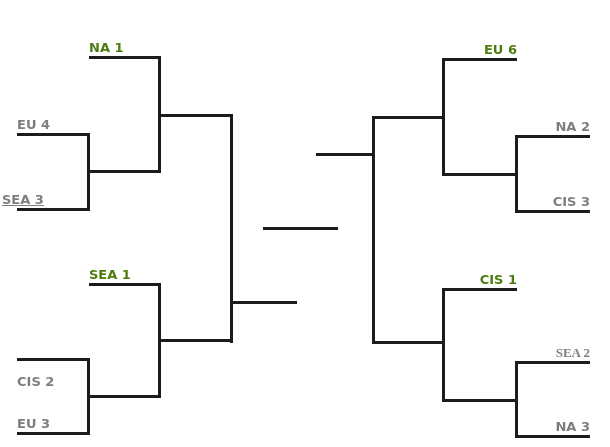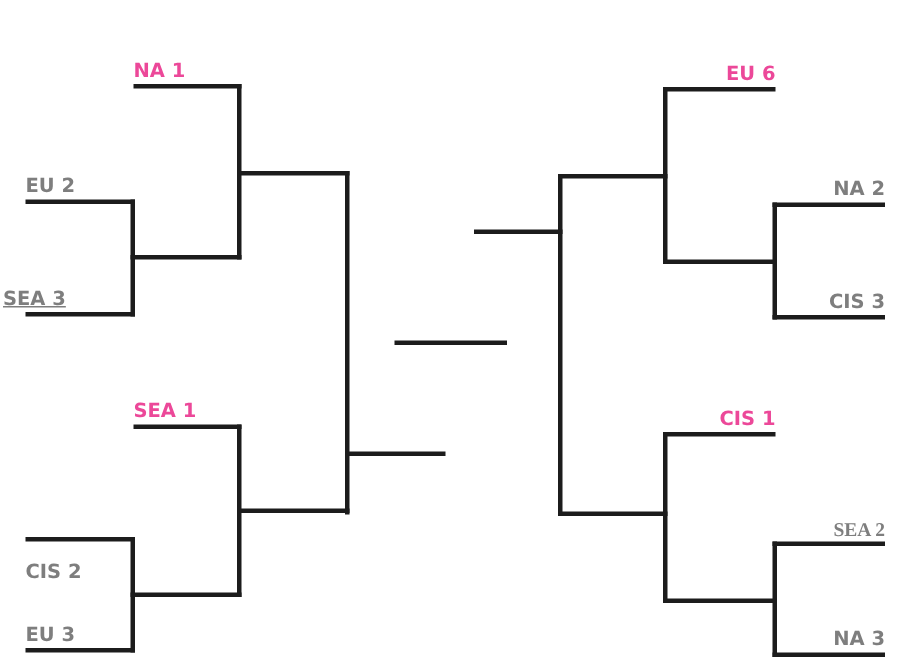--- a/index.html
+++ b/index.html
@@ -18,30 +18,30 @@
     color:#e3e3e3; letter-spacing:0.4px;
     text-shadow:0 -1px 0 #000;
   }
   .h { position:absolute; height:3px; background:#1c1c1c; }
   .v { position:absolute; width:3px; background:#1c1c1c; }
   .team {
     position:absolute; white-space:nowrap;
     font:bold 13px "DejaVu Sans",sans-serif;
     line-height:15px; color:#7e7e7e;
   }
-  .seed { color:#ec4899; }
+  .seed { color:#4d7c0f; }
 </style>
 </head>
 <body>
 
 <div class="screen">
 
 
   <div class="team seed" style="left:89px;top:40px;">NA 1</div>
-  <div class="team" style="left:17px;top:117px;">EU 2</div>
+  <div class="team" style="left:17px;top:117px;">EU 4</div>
   <div class="team" style="left:2px;top:192px;text-decoration:underline;">SEA 3</div>
   <div class="team seed" style="left:89px;top:267px;">SEA 1</div>
   <div class="team" style="left:17px;top:342px;margin-top:32px;">CIS 2</div>
   <div class="team" style="left:17px;top:416px;text-align:right;">EU 3</div>
 
   <div class="team seed" style="right:93px;top:42px;">EU 6</div>
   <div class="team" style="right:20px;top:119px;">NA 2</div>
   <div class="team" style="right:20px;top:194px;margin-left:16px;">CIS 3</div>
   <div class="team seed" style="right:93px;top:272px;">CIS 1</div>
   <div class="team" style="right:20px;top:345px;font-family:Liberation Serif, serif;">SEA 2</div>

